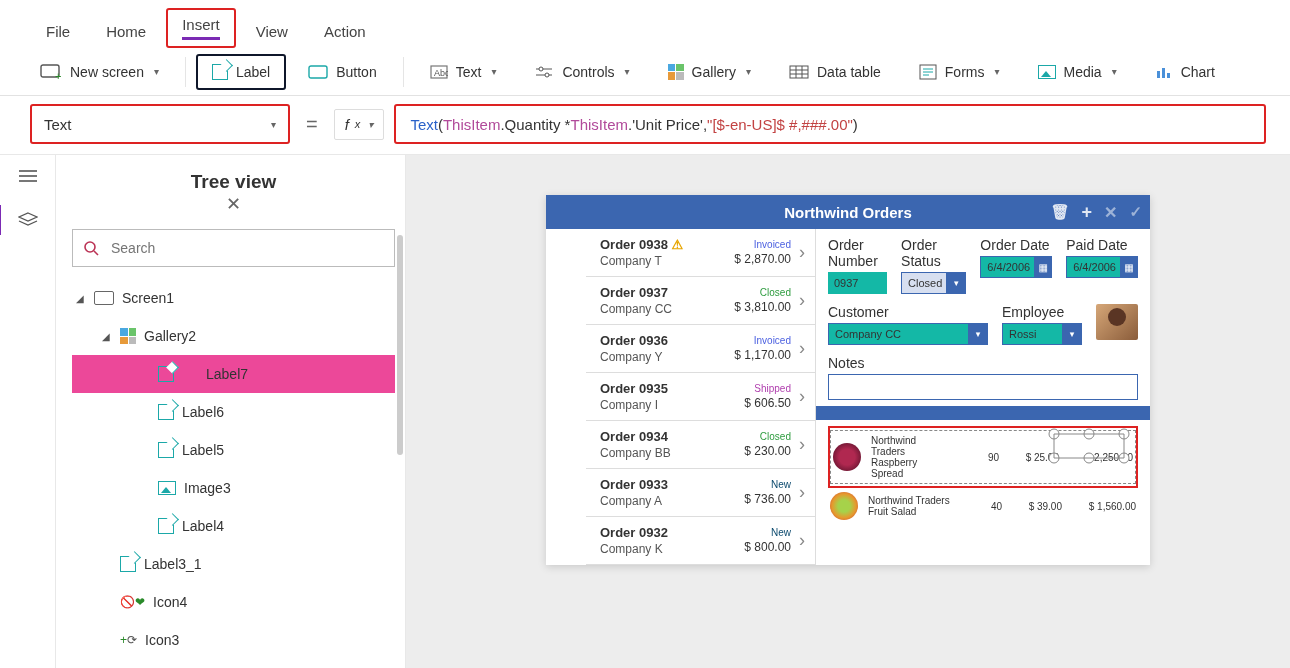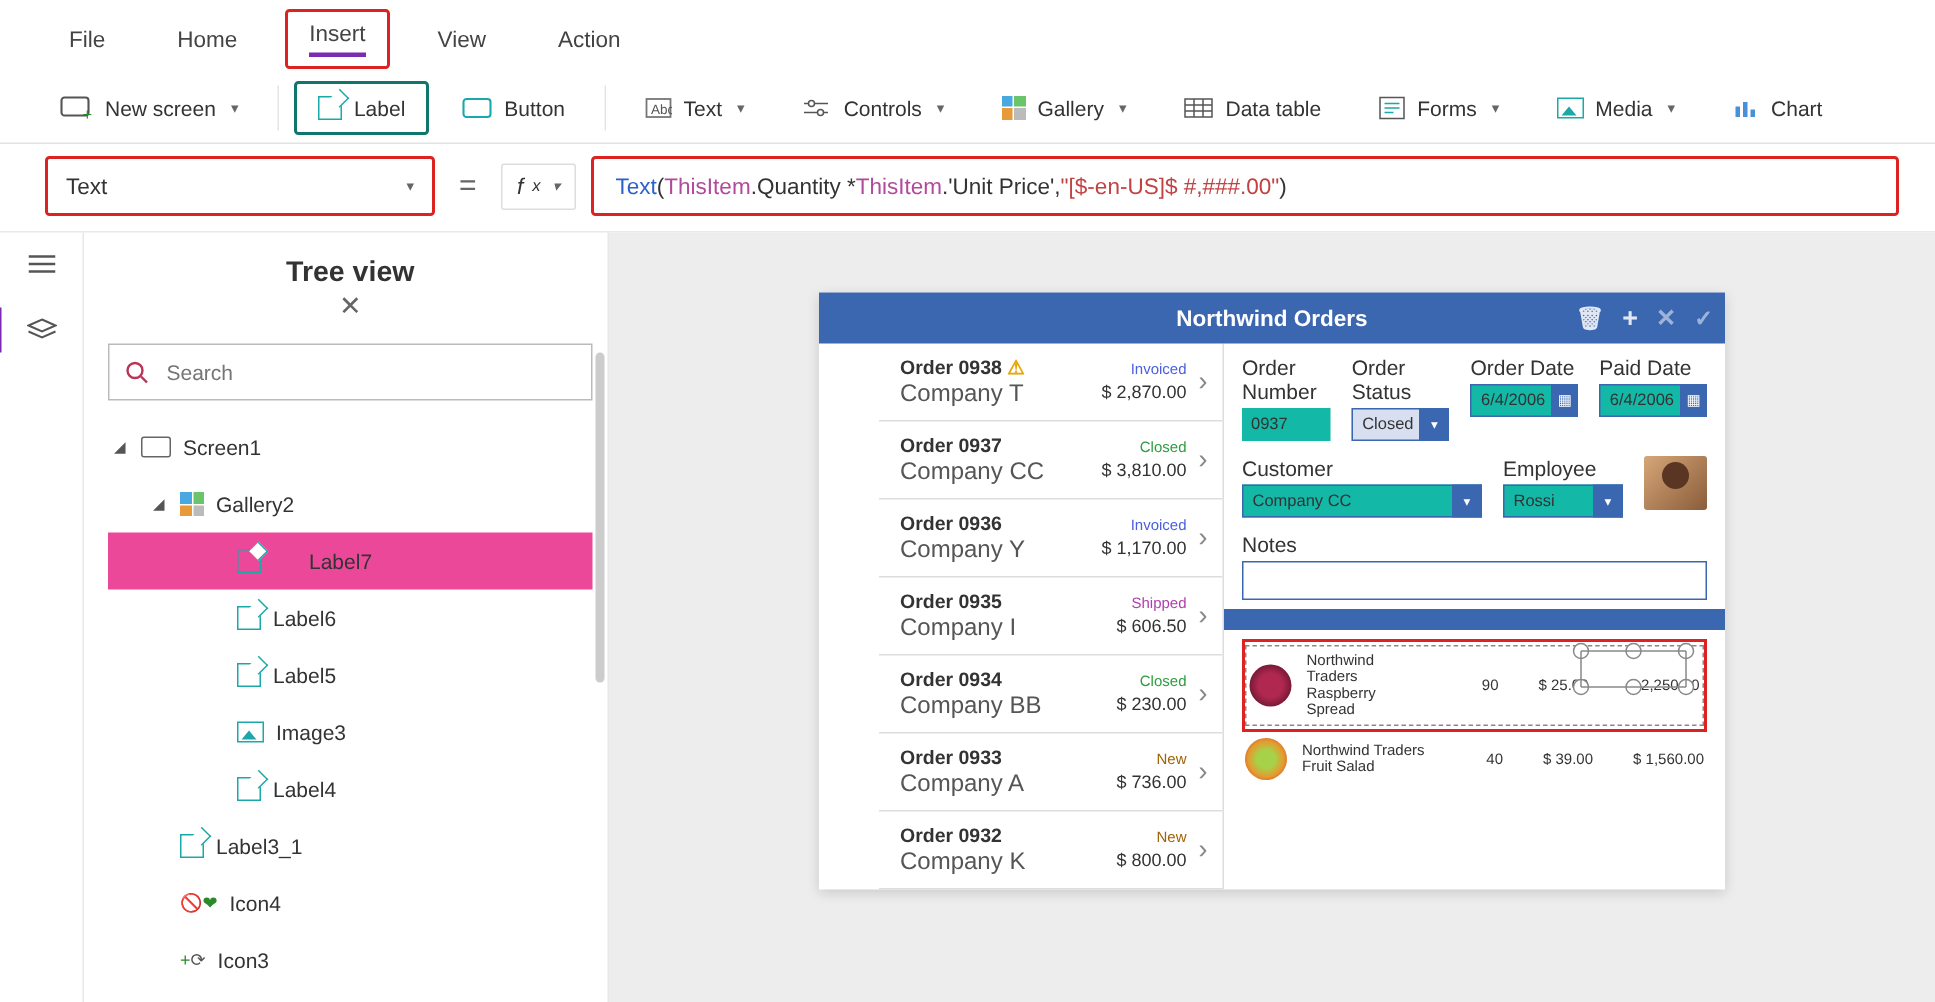--- a/index.html
+++ b/index.html
@@ -1,29 +1,29 @@
 <!DOCTYPE html>
 <html><head>
 <meta charset="utf-8">
 <style>
   * { box-sizing: border-box; font-family: "Segoe UI", Arial, sans-serif; }
   body { margin: 0; background: #fff; color: #333; font-size: 13px; }
   .app { width: 1290px; height: 668px; position: relative; overflow: hidden; }
 
   
-  .menubar { display: flex; padding: 4px 30px 0; height: 48px; align-items: center; gap: 16px; }
+  .menubar { display: flex; padding: 4px 30px 0; height: 48px; align-items: flex-end; gap: 4px; }
   .menuitem { padding: 6px 14px; font-size: 15px; color: #444; cursor: pointer; border: 2px solid transparent; border-radius: 3px; }
   .menuitem.active { border: 2px solid #d22; border-radius: 3px; }
   .menuitem.active .underline { display:block; height:3px; background:#7b2ab4; margin-top:4px;}
   .underline { display:none; }
 
   
   .ribbon { display: flex; align-items: center; padding: 6px 24px; height: 48px; border-bottom: 1px solid #e2e2e2; gap: 6px; }
   .rbtn { display: flex; align-items: center; gap: 8px; padding: 8px 14px; font-size: 14px; color: #333; cursor: pointer; border: 2px solid transparent; border-radius:3px;}
-  .rbtn.hl { border: 2px solid #0f766e; }
+  .rbtn.hl { border: 2px solid #0f172a; }
   .rsep { width:1px; height:30px; background:#e5e5e5; margin:0 4px;}
   .chev { font-size:10px; color:#666; margin-left:2px;}
 
   
   .fxrow { display:flex; align-items:center; padding: 8px 24px 10px 30px; gap:10px; border-bottom:1px solid #e8e8e8;}
   .propdd { width:260px; height:40px; border:2px solid #d22; border-radius:3px; background:#fff; display:flex; align-items:center; padding:0 12px; font-size:15px; justify-content:space-between;}
   .eq { font-size:20px; color:#666; padding:0 6px;}
   .fxchip { display:flex; align-items:center; gap:6px; padding:6px 10px; border:1px solid #ddd; border-radius:2px; font-style:italic; font-family:Georgia,serif; font-size:15px;}
   .formula { flex:1; height:40px; border:2px solid #d22; border-radius:3px; display:flex; align-items:center; padding:0 14px; font-family: Consolas, monospace; font-size:15px; overflow:hidden; white-space:nowrap;}
   .tk-fn{color:#2a62c9;} .tk-kw{color:#b14a9a;} .tk-str{color:#c24242;} .tk-op{color:#333;}
@@ -51,24 +51,24 @@
   .canvas { flex:1; background:#ededed; display:flex; align-items:flex-start; justify-content:center; padding:40px 0;}
   .phone { width:604px; background:#fff; box-shadow:0 2px 8px rgba(0,0,0,.15);}
   .titlebar{ background:#3b66b0; color:#fff; height:34px; display:flex; align-items:center; justify-content:center; position:relative; font-weight:600; font-size:15px;}
   .titleicons{ position:absolute; right:8px; display:flex; gap:12px; align-items:center;}
   .titleicons .ti{opacity:.85;}
   .body2col{ display:flex;margin-left:40px;}
   .orderlist{ width:230px; border-right:1px solid #ddd;}
   .orow{ border-bottom:1px solid #ddd; padding:8px 10px 8px 14px; display:flex; align-items:center;}
   .orowL{ flex:1;}
   .oid{ font-weight:600; font-size:13px;}
-  .oco{ font-size:16px; color:#555; margin-top:2px;}
+  .oco{ font-size:12px; color:#555; margin-top:2px;}
   .orowR{ text-align:right; font-size:12px;}
   .ostat{ font-size:10px;}
-  .s-inv{color:#4a5fe0;} .s-closed{color:#2e9c3f;} .s-ship{color:#b03fae;} .s-new{color:#a16207;}
+  .s-inv{color:#4a5fe0;} .s-closed{color:#2e9c3f;} .s-ship{color:#b03fae;} .s-new{color:#0c4a6e;}
   .oamt{ margin-top:2px; color:#333;}
   .rarr{ color:#888; font-size:18px; padding-left:8px;}
   .warn{ color:#e7a500; font-size:13px;}
 
   .detail{ flex:1; padding:8px 12px; font-size:11px;}
   .drow{ display:flex; gap:14px; margin-bottom:10px;}
   .dfield{ flex:1;}
   .dlabel{ color:#333; font-size:14px; margin-bottom:3px;}
   .dval{ border:1px solid #3b66b0; height:22px; display:flex; align-items:center; padding:0 6px; font-size:11px; background:#14b8a6; justify-content:space-between;}
   .dval.plain{ border:none;}

